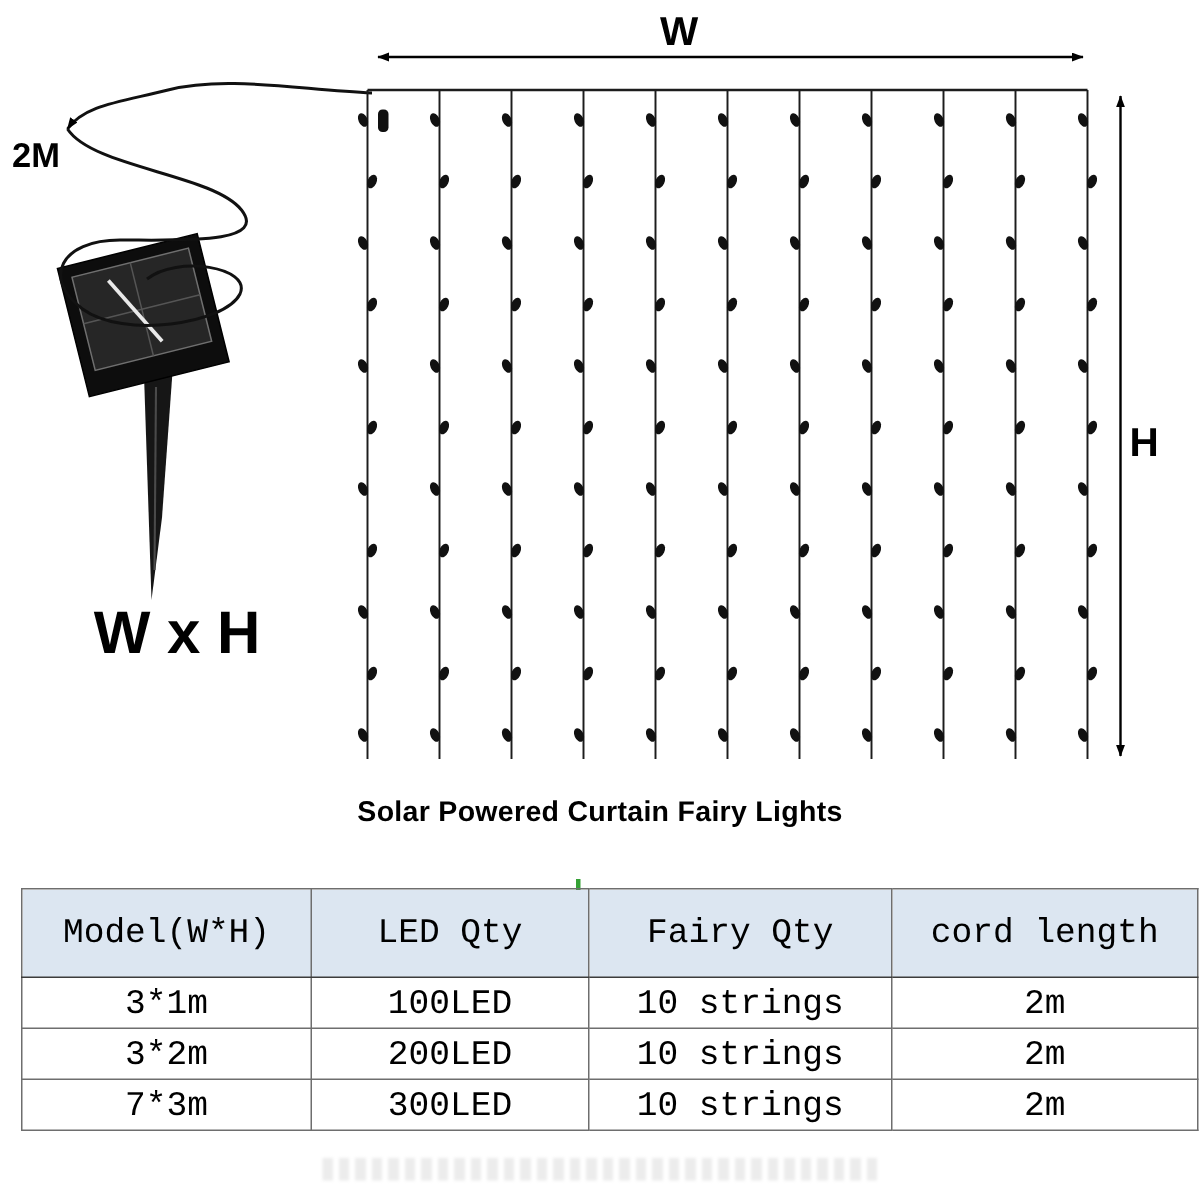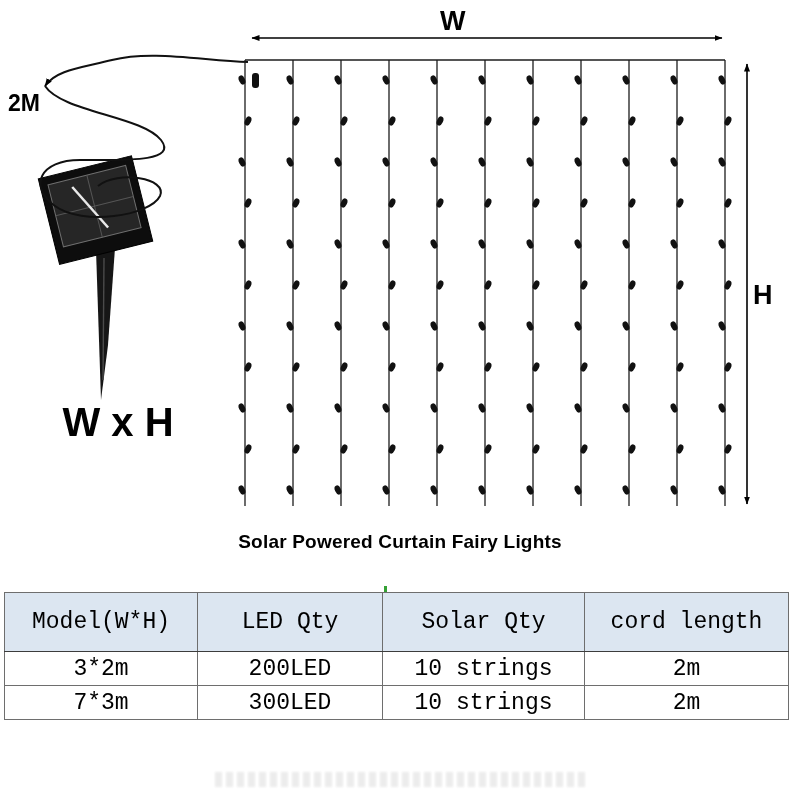--- a/index.html
+++ b/index.html
@@ -6,21 +6,21 @@
   #stage{position:relative;width:800px;height:800px;background:#ffffff;overflow:hidden;
          font-family:"Liberation Sans", sans-serif;color:#000;}
   .label{position:absolute;color:#000;}
   .lbl-w{left:440px;top:6px;font-size:27px;font-weight:600;}
   .lbl-h{left:753px;top:280px;font-size:27px;font-weight:600;}
   .lbl-2m{left:8px;top:90px;font-size:23px;font-weight:600;}
   .lbl-wxh{left:48px;top:400px;width:140px;text-align:center;font-size:40px;font-weight:700;}
   .title{position:absolute;left:0;top:531px;width:800px;text-align:center;
          font-size:19px;font-weight:700;letter-spacing:.2px;}
   svg{position:absolute;left:0;top:0;}
-  table.spec{position:absolute;left:4px;top:592px;width:784px;border-collapse:collapse;
+  table.spec{position:absolute;left:14px;top:592px;width:784px;border-collapse:collapse;
         table-layout:fixed;font-family:"Liberation Mono","DejaVu Sans Mono",monospace;
         font-size:23px;color:#000;}
   table.spec th, table.spec td{border:1px solid #6e6e6e;text-align:center;font-weight:normal;
         padding:0;overflow:hidden;white-space:nowrap;}
   table.spec th{height:58px;background:#dce6f1;border-bottom:1px solid #3c3c3c;}
   table.spec td{height:33px;background:#ffffff;}
   col.c1{width:193px;} col.c2{width:185px;} col.c3{width:202px;} col.c4{width:204px;}
   .green-mark{position:absolute;left:384px;top:586px;width:3px;height:12px;background:#35a135;}
   .watermark{position:absolute;left:215px;top:772px;width:370px;height:15px;opacity:.35;
         filter:blur(1px);
@@ -212,25 +212,31 @@
     <colgroup>
         <col class="c1">
         <col class="c2">
         <col class="c3">
         <col class="c4">
       </colgroup>
     <thead>
       <tr>
         <th>Model(W*H)</th>
         <th>LED Qty</th>
-        <th>Solar Qty</th>
+        <th>Fairy Qty</th>
         <th>cord length</th>
       </tr>
     </thead>
     <tbody>
+      <tr>
+        <td>3*1m</td>
+        <td>100LED</td>
+        <td>10 strings</td>
+        <td>2m</td>
+      </tr>
       <tr>
         <td>3*2m</td>
         <td>200LED</td>
         <td>10 strings</td>
         <td>2m</td>
       </tr>
       <tr>
         <td>7*3m</td>
         <td>300LED</td>
         <td>10 strings</td>

